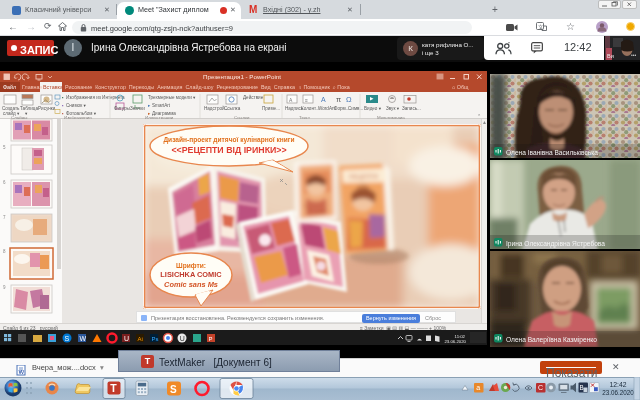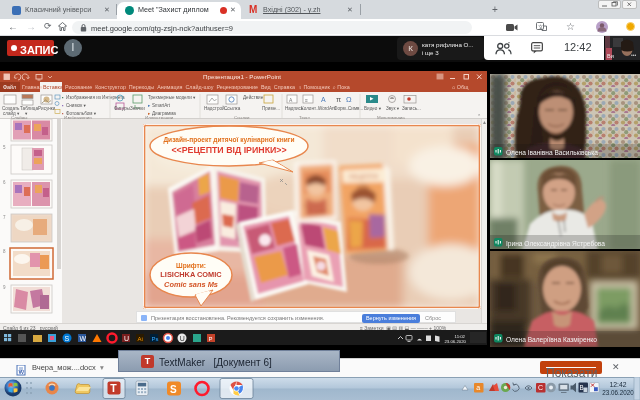--- a/index.html
+++ b/index.html
@@ -71,20 +71,21 @@
       <path d="M1.5 10.5 a4.5 4.5 0 0 1 9 0" fill="#8a6a7a"></path>
     </svg>
 <div class="abs" style="left:626px;top:22px;width:9px;height:9px;background:#f0a800;border-radius:50%;border:1.5px solid #f8d070;"></div>
 
 <div class="abs" style="left:0;top:36px;width:640px;height:26px;background:#0c0c0c;"></div>
 <div class="abs" style="left:7px;top:40px;width:47px;height:16px;background:#c4281c;border-radius:2px;">
   <div class="abs" style="left:4px;top:5px;width:6px;height:6px;background:#fff;border-radius:50%;"></div>
   <div class="abs" style="left:13px;top:4px;font-size:11px;font-weight:bold;color:#fff;">ЗАПИС</div>
 </div>
 <div class="abs" style="left:64px;top:39px;width:18px;height:18px;background:#5d6a73;border-radius:50%;color:#e8edf0;font-size:10px;text-align:center;line-height:18px;">І</div>
+<div class="abs" style="left:91px;top:42px;font-size:10px;color:#f2f2f2;">Ірина Олександрівна Ястребова на екрані</div>
 
 <div class="abs" style="left:484px;top:36px;width:120px;height:24px;background:#fff;border-radius:0 0 0 4px;"></div>
 <div class="abs" style="left:397px;top:37px;width:87px;height:23px;background:#191919;border-radius:4px;">
   <div class="abs" style="left:6px;top:4px;width:15px;height:15px;background:#6e4a42;border-radius:50%;color:#e8e0dc;font-size:8px;text-align:center;line-height:15px;">К</div>
   <div class="abs" style="left:25px;top:4px;font-size:6.2px;color:#eee;line-height:7.5px;">катя рифлина О...<br>і ще 3</div>
 </div>
 <svg class="abs" style="left:495px;top:42px;" width="17" height="13" viewBox="0 0 17 13">
       <circle cx="5.2" cy="4" r="2.5" fill="none" stroke="#3c4043" stroke-width="1.3"></circle>
       <path d="M1 12.3 C1 9 3.2 7.8 5.2 7.8 C7.2 7.8 9.4 9 9.4 12.3" fill="none" stroke="#3c4043" stroke-width="1.3"></path>
       <circle cx="11.8" cy="4" r="2.2" fill="none" stroke="#3c4043" stroke-width="1.2"></circle>

